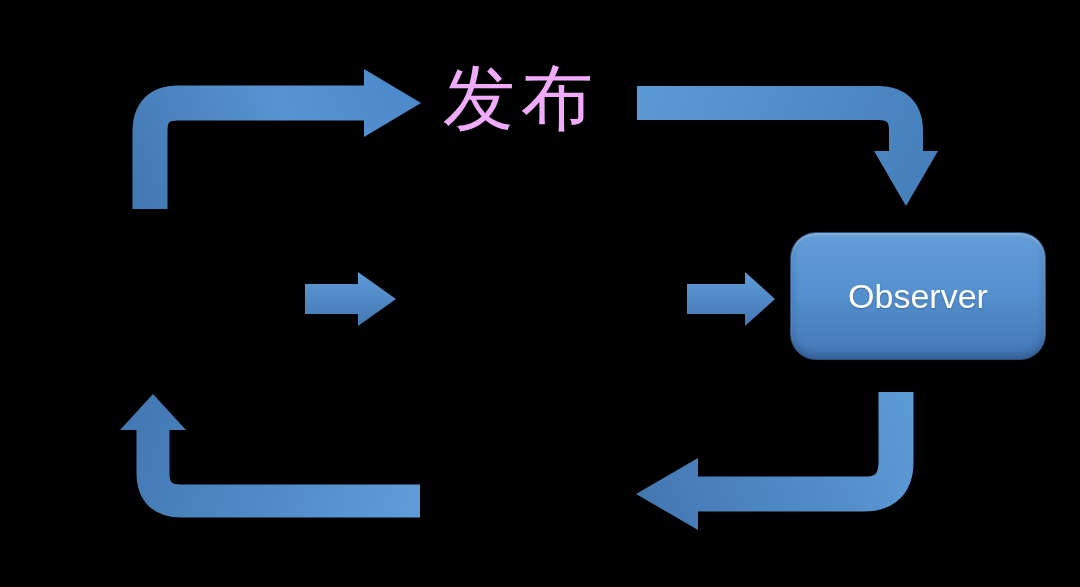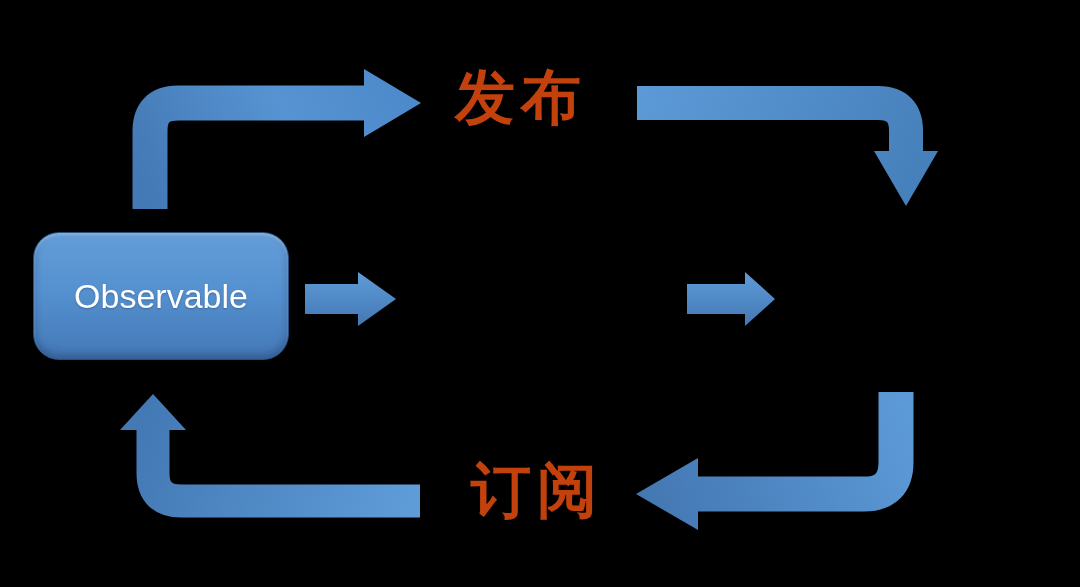--- a/index.html
+++ b/index.html
@@ -39,23 +39,23 @@
     font-size: 34px;
     font-weight: 500;
     text-shadow: 0 1px 2px rgba(0,0,0,0.25);
     white-space: nowrap;
   }
   .node-observable { left: 33px;  top: 232px; }
   .node-operators  { left: 415px; top: 232px; }
   .node-observer   { left: 790px; top: 232px; }
   .cjk {
     position: absolute;
-    color: #c2410c;
-    font-size: 60px;
-    font-weight: 700;
+    color: #f0abfc;
+    font-size: 72px;
+    font-weight: 400;
     line-height: 60px;
     white-space: nowrap;
     transform: translateX(-50%);
     letter-spacing: 6px;
   }
   .cjk-publish   { left: 521px; top: 68px; }
   .cjk-subscribe { left: 537px; top: 461px; }
 </style>
 </head>
 <body>
@@ -115,23 +115,22 @@
       <path d="M 896 392 L 896 462 Q 896 494 864 494 L 698 494" fill="none" stroke="url(#gBR)" stroke-width="35"></path>
       <polygon points="698,458 698,530 636,494" fill="url(#gBR)"></polygon>
     </g>
 
     <g>
       <path d="M 420 501 L 181 501 Q 153 501 153 473 L 153 429" fill="none" stroke="url(#gBL)" stroke-width="33"></path>
       <polygon points="120,430 186,430 153,394" fill="url(#gBL)"></polygon>
     </g>
   </svg>
 
-  <div class="node node-observable">
-    <span>Observable</span>
-  </div>
 
 
+  <div class="node node-observer">
+    <span>Observer</span>
+  </div>
 
   <div class="cjk cjk-publish">发布</div>
 
-  <div class="cjk cjk-subscribe">订阅</div>
 
 </div>
 
 </body></html>

